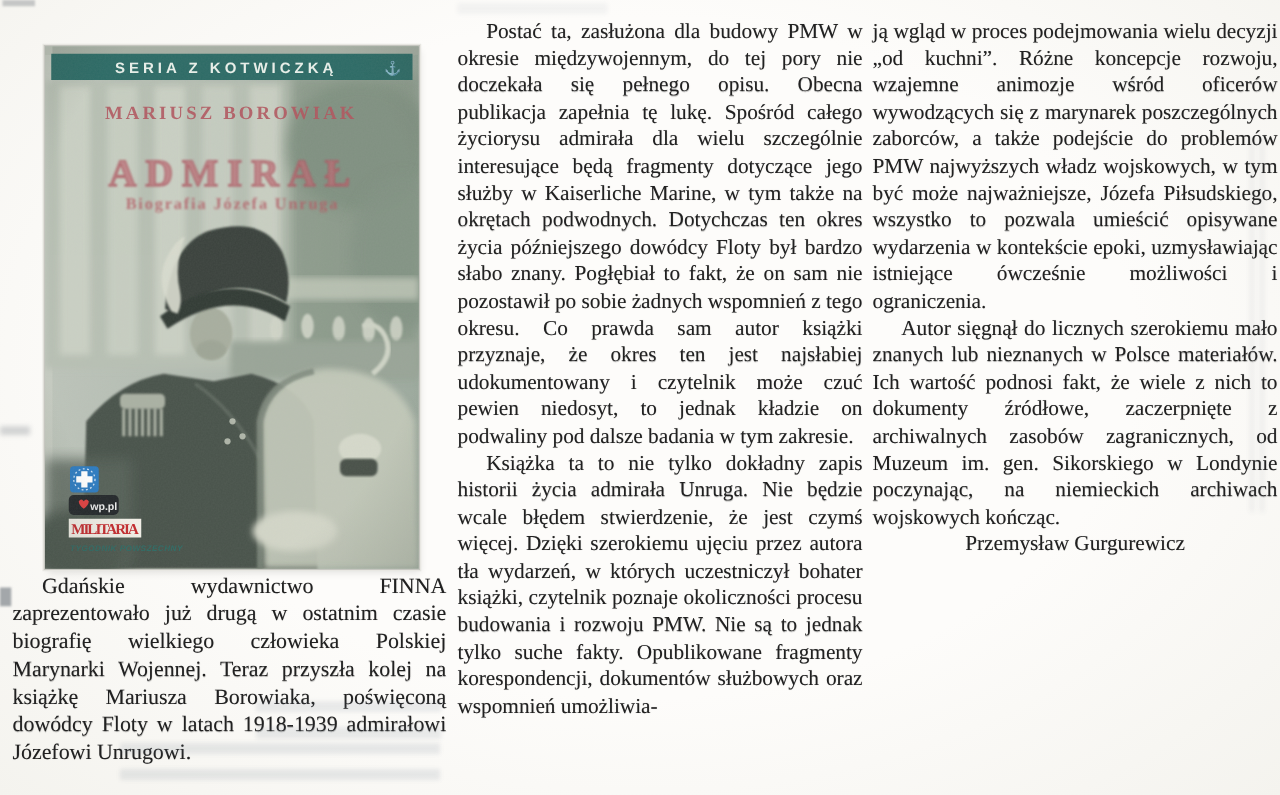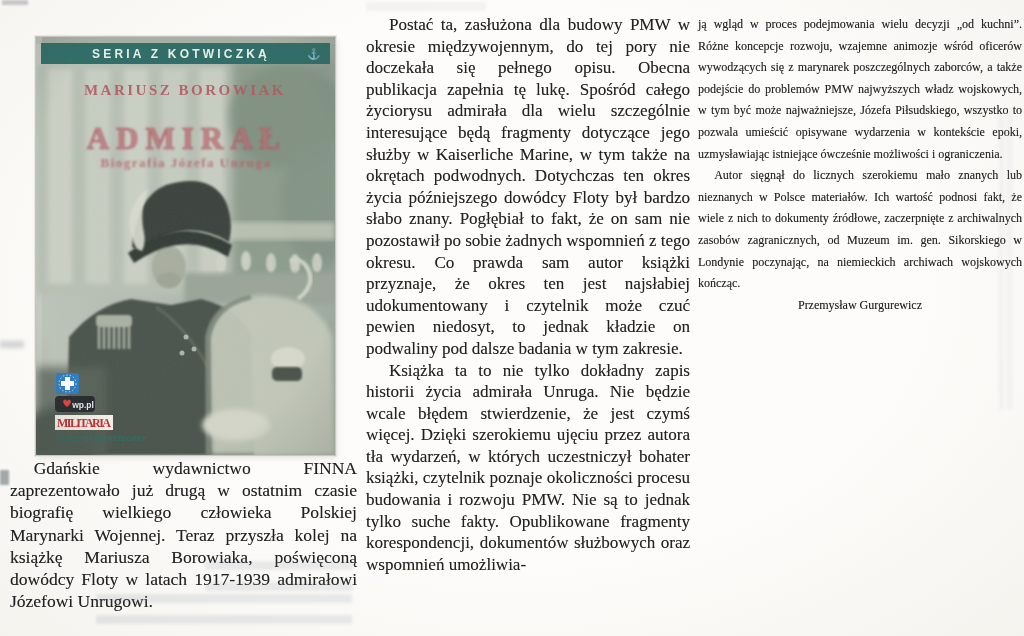--- a/index.html
+++ b/index.html
@@ -9,21 +9,21 @@
     font-family:"Liberation Serif", serif;
     color:#212121;
   }
   .page{position:absolute;inset:0;}
   
   .col{position:absolute;text-align:justify;hyphens:auto;-webkit-hyphens:auto;}
   .col p{margin:0;text-shadow:0.2px 0.2px 0.6px rgba(35,35,35,0.35);}
   .indent{text-indent:1.35em;}
   #col1{left:10px;top:457px;width:347px;font-size:17.5px;line-height:22.2px;}
   #col2{left:366px;top:14px;width:324px;font-size:17px;line-height:21.6px;}
-  #col3{left:698px;top:14px;width:324px;font-size:12px;line-height:21.6px;}
+  #col3{left:698px;top:14px;width:324px;font-size:17px;line-height:21.6px;}
   .byline{text-align:center;text-indent:0;margin-top:1px;}
   
   .cover{
     position:absolute;left:36px;top:37px;width:299px;height:418px;
     background:#b2bab0;
     box-shadow:0 0 0 1px #c6c6c0, 0 0 0 2px #e8e7e2, 2px 3px 6px rgba(0,0,0,0.10);
   }
   .cover svg{display:block;width:100%;height:100%;}
   
   .ghost{position:absolute;pointer-events:none;}
@@ -156,21 +156,21 @@
         <text x="48" y="390" text-anchor="middle" font-family="Liberation Serif, serif" font-weight="bold" font-size="12" fill="#c62a2e" textLength="54">MILITARIA</text>
       </g>
       <text x="20" y="404" font-family="Liberation Sans, sans-serif" font-weight="bold" font-style="italic" font-size="6.5" letter-spacing="0.4" fill="#2c6e68" opacity="0.9">TYGODNIK POWSZECHNY</text>
 
       <rect width="299" height="418" fill="url(#vg)"></rect>
       <rect width="299" height="418" filter="url(#grain)" opacity="0.5"></rect>
     </svg>
   </div>
 
   <div class="col" id="col1">
-    <p class="indent">Gdańskie wydawnictwo FINNA zaprezentowało już drugą w ostatnim czasie biografię wielkiego człowieka Polskiej Marynarki Wojennej. Teraz przyszła kolej na książkę Mariusza Borowiaka, poświęconą dowódcy Floty w latach 1917-1939 admirałowi Józe­fowi Unrugowi.</p>
+    <p class="indent">Gdańskie wydawnictwo FINNA zaprezentowało już drugą w ostatnim czasie biografię wielkiego człowieka Polskiej Marynarki Wojennej. Teraz przyszła kolej na książkę Mariusza Borowiaka, poświęconą dowódcy Floty w latach 1918-1939 admirałowi Józe­fowi Unrugowi.</p>
   </div>
 
   <div class="col" id="col2">
     <p class="indent">Postać ta, zasłużona dla budowy PMW w okresie międzywojennym, do tej pory nie doczekała się pełnego opisu. Obecna publikacja zapełnia tę lukę. Spośród całego życiorysu admirała dla wielu szczególnie interesujące będą fragmenty dotyczące jego służby w Kaiserliche Marine, w tym także na okrętach pod­wodnych. Dotychczas ten okres życia późniejszego dowódcy Floty był bardzo słabo znany. Pogłębiał to fakt, że on sam nie pozostawił po sobie żadnych wspom­nień z tego okresu. Co prawda sam autor książki przyznaje, że okres ten jest najsłabiej udokumentowany i czytelnik może czuć pewien niedosyt, to jednak kładzie on podwaliny pod dalsze badania w tym zakresie.</p>
     <p class="indent">Książka ta to nie tylko dokładny zapis historii życia admirała Unruga. Nie będzie wcale błędem stwierdzenie, że jest czymś więcej. Dzięki szerokiemu ujęciu przez autora tła wydarzeń, w których uczestniczył bohater książki, czytelnik poznaje okoliczności procesu budowania i rozwoju PMW. Nie są to jednak tylko suche fakty. Opublikowane fragmenty korespondencji, dokumentów służbowych oraz wspomnień umożliwia-</p>
   </div>
 
   <div class="col" id="col3">
     <p>ją wgląd w proces podejmowania wielu decyzji „od kuchni”. Różne koncepcje rozwoju, wzajemne animozje wśród ofi­cerów wywodzących się z marynarek poszczególnych zaborców, a także podejście do problemów PMW najwyższych władz wojskowych, w tym być może najważniejsze, Józefa Piłsud­skiego, wszystko to pozwala umieścić opisywane wydarzenia w kontekście epoki, uzmysławiając istniejące ówcześnie możliwości i ograniczenia.</p>
     <p class="indent">Autor sięgnął do licznych szerokiemu mało znanych lub nieznanych w Polsce materiałów. Ich wartość podnosi fakt, że wiele z nich to dokumenty źródłowe, zaczerpnięte z archiwalnych zasobów zagranicznych, od Muzeum im. gen. Sikorskiego w Londynie poczynając, na niemieckich archiwach wojskowych kończąc.</p>

